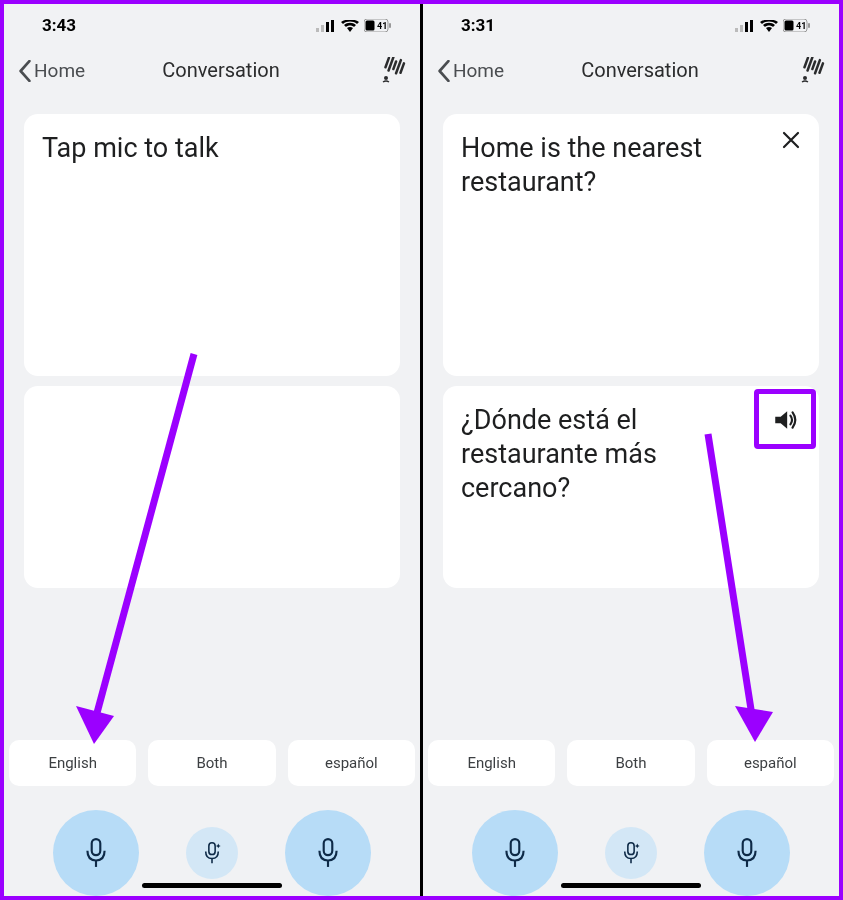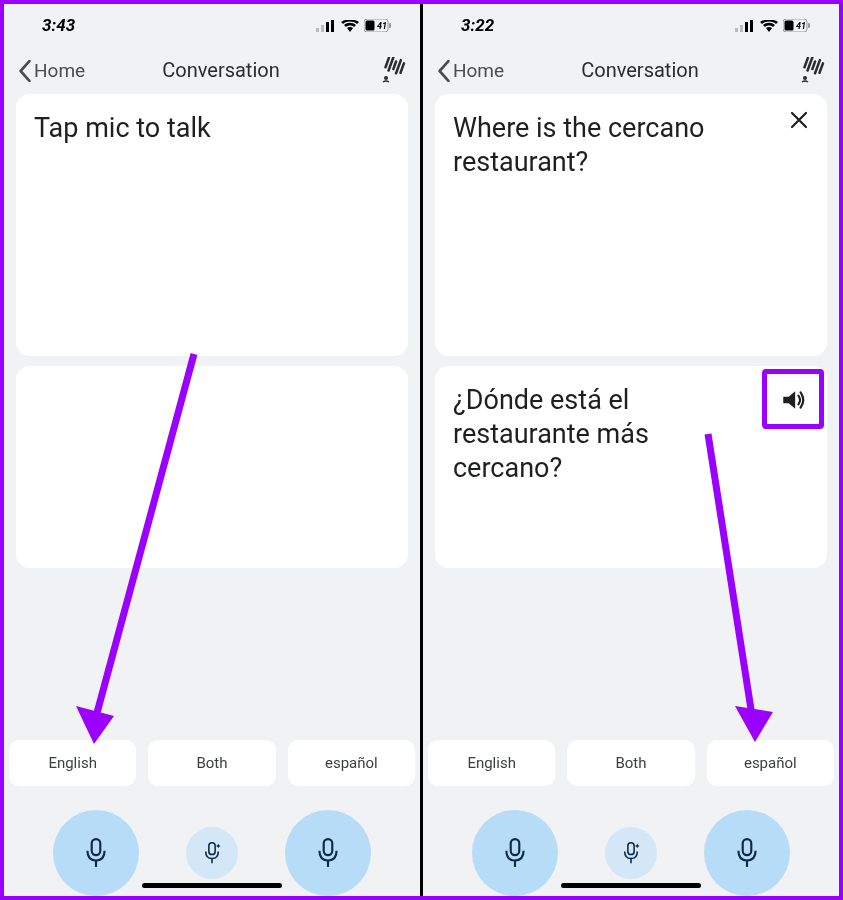--- a/index.html
+++ b/index.html
@@ -24,21 +24,20 @@
     background: #000;
   }
   .status-bar {
     height: 42px;
     display: flex;
     justify-content: space-between;
     align-items: center;
     padding: 0 28px 0 38px;
     font-weight: 700;
     font-size: 17px;
-    font-style: italic;
   }
   .status-icons { display: flex; gap: 5px; align-items: flex-end; }
   .nav-bar {
     height: 48px;
     display: flex;
     align-items: center;
     padding: 0 14px;
     position: relative;
   }
   .back { display: flex; align-items: flex-end; gap: 2px; font-size: 19px; font-weight: 400; color: #4a4d50; }
@@ -46,21 +45,21 @@
   .title {
     position: absolute;
     left: 18px; right: 0;
     text-align: center;
     font-size: 20px;
     font-weight: 400;
     color: #2b2c2d;
     pointer-events: none;
   }
   .face { margin-left: auto; display:flex; align-items:center; }
-  .card-area { padding: 0 12px; flex: 1; display: flex; flex-direction: column; gap: 10px; }
+  .card-area { padding: 0 20px; flex: 1; display: flex; flex-direction: column; gap: 10px; margin-top: 20px; }
   .card {
     background: #fff;
     border-radius: 14px;
     padding: 18px 18px;
     position: relative;
   }
   .card.top { height: 262px; }
   .card.bottom { height: 202px; }
   .prompt {
     font-size: 27px;
@@ -244,21 +243,21 @@
     <line x1="140" y1="10" x2="40" y2="380" stroke="#9b00ff" stroke-width="7"></line>
     <polygon points="40,400 22,362 60,372" fill="#9b00ff"></polygon>
   </svg>
 </div>
 
 <div class="divider"></div>
 
 <div class="phone">
 
   <div class="status-bar">
-    <span>3:22</span>
+    <span>3:31</span>
     <span class="status-icons">
       <svg width="20" height="12" viewBox="0 0 20 12">
           <rect x="0" y="8" width="3" height="4" fill="#bbb"></rect>
           <rect x="5" y="5" width="3" height="7" fill="#bbb"></rect>
           <rect x="10" y="2" width="3" height="10" fill="#000"></rect>
           <rect x="15" y="0" width="3" height="12" fill="#000"></rect>
         </svg>
       <svg width="18" height="12" viewBox="0 0 18 12">
           <path d="M9 12 L12 8 C10.2 6.8 7.8 6.8 6 8 Z M3 5 C6.5 2 11.5 2 15 5 L13 7 C10.8 5 7.2 5 5 7 Z M0 2 C5 -1.5 13 -1.5 18 2 L16 4 C12 0.8 6 0.8 2 4 Z" fill="#000"></path>
         </svg>
@@ -283,21 +282,21 @@
       <svg width="26" height="26" viewBox="0 0 26 26">
           <path d="M5 3 L5 13 M9 1 L9 15 M13 4 L13 12 M17 1 L17 15 M21 3 L21 13" stroke="#2b2c2d" stroke-width="2.5" stroke-linecap="round" transform="rotate(20 13 13)"></path>
           <circle cx="6" cy="21" r="2" fill="#2b2c2d"></circle>
           <path d="M3 25 Q6 23 9 25" stroke="#2b2c2d" stroke-width="1.5" fill="none"></path>
         </svg>
     </div>
   </div>
 
   <div class="card-area">
     <div class="card top">
-      <div class="prompt">Where is the cercano restaurant?</div>
+      <div class="prompt">Home is the nearest restaurant?</div>
       <div class="close-x">
         <svg width="18" height="18" viewBox="0 0 18 18">
             <path d="M2 2 L16 16 M16 2 L2 16" stroke="#1e1f20" stroke-width="2.2" stroke-linecap="round"></path>
           </svg>
       </div>
     </div>
     <div class="card bottom">
       <div class="prompt">¿Dónde está el restaurante más cercano?</div>
       <div class="speaker-btn">
         <svg width="26" height="26" viewBox="0 0 24 24">

